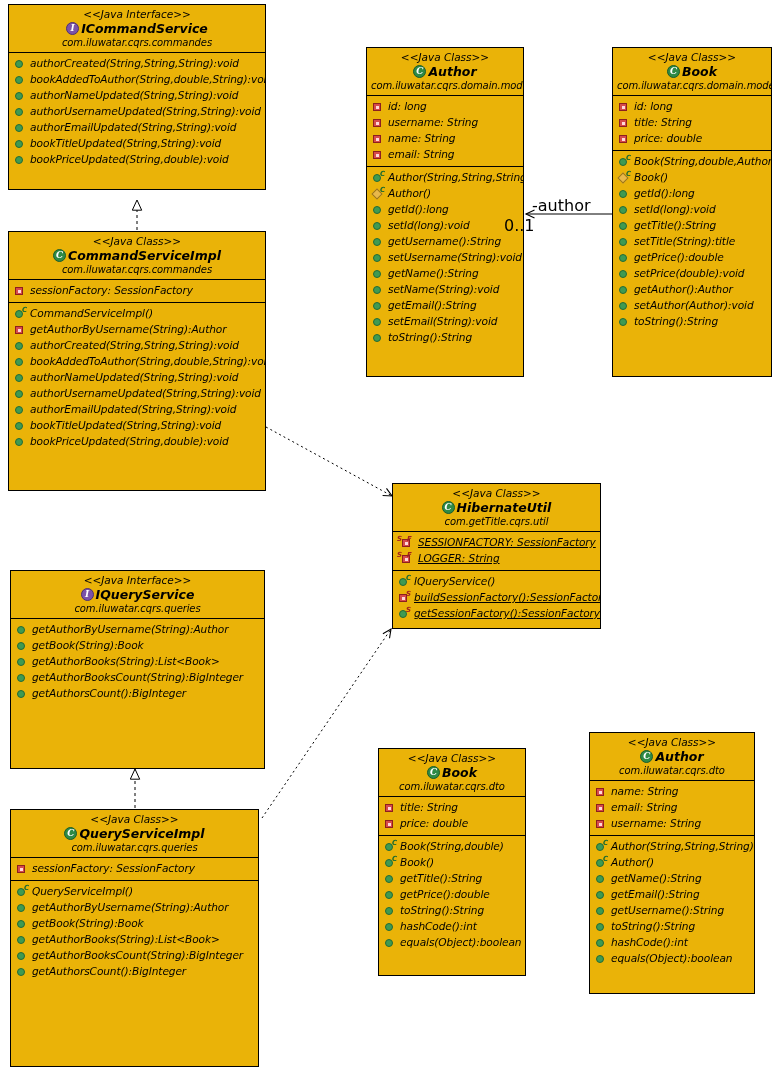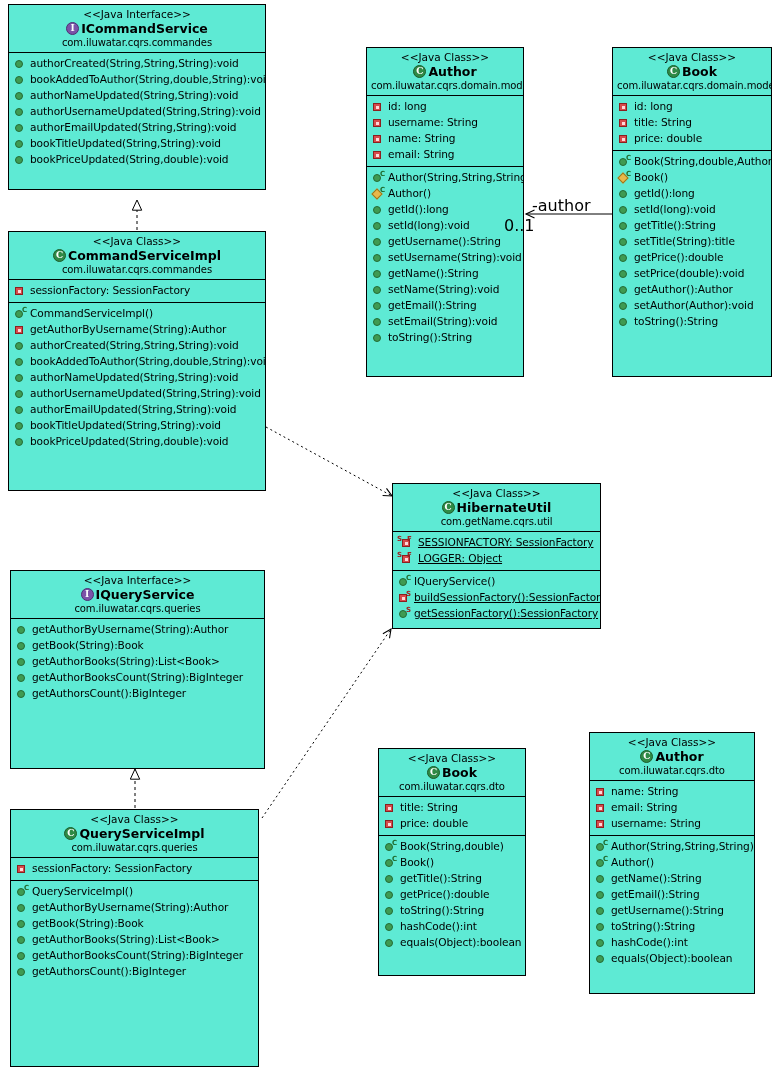--- a/index.html
+++ b/index.html
@@ -7,25 +7,26 @@
   body{
     width:776px;height:1070px;position:relative;background:#ffffff;
     font-family:"DejaVu Sans","Liberation Sans",sans-serif;
     -webkit-font-smoothing:none;
   }
   #diagram{position:absolute;left:0;top:0;width:776px;height:1070px;}
 
   
   .uml{
     position:absolute;
-    background:#5eead4;
+    background:#eab308;
     border:1px solid #000000;
     box-sizing:border-box;
     overflow:hidden;
     z-index:5;
+    font-style:italic;
   }
   .uml .hdr{
     padding:4px 4px 4px 4px;
     text-align:center;
     border-bottom:1px solid #000000;
     line-height:1.12;
   }
   .stereo{font-size:10.5px;color:#000;display:block;letter-spacing:0px;}
   .cname{
     font-size:12.5px;font-weight:bold;color:#000;display:block;
@@ -477,38 +478,38 @@
           </span>
           <span class="txt">toString():String</span>
         </div>
       </div>
   </div>
 
   <div class="uml" style="left:392px;top:483px;width:209px;height:146px;">
     <div class="hdr">
       <span class="stereo">&lt;&lt;Java Class&gt;&gt;</span>
       <span class="cname"><span class="hdricon cls"><span class="gl">C</span></span><span>HibernateUtil</span></span>
-      <span class="pkg">com.getName.cqrs.util</span>
+      <span class="pkg">com.getTitle.cqrs.util</span>
     </div>
     <div class="cmp">
         <div class="row">
           <span class="ico wide">
             <span class="sh sq-priv"></span>
             <span class="sup sup-sL">S</span>
             <span class="sup sup-fR">F</span>
           </span>
           <span class="txt st">SESSIONFACTORY: SessionFactory</span>
         </div>
         <div class="row">
           <span class="ico wide">
             <span class="sh sq-priv"></span>
             <span class="sup sup-sL">S</span>
             <span class="sup sup-fR">F</span>
           </span>
-          <span class="txt st">LOGGER: Object</span>
+          <span class="txt st">LOGGER: String</span>
         </div>
       </div>
     <div class="cmp last">
         <div class="row">
           <span class="ico">
             <span class="sh dot-pub"></span>
             <span class="sup sup-c">C</span>
           </span>
           <span class="txt">IQueryService()</span>
         </div>

